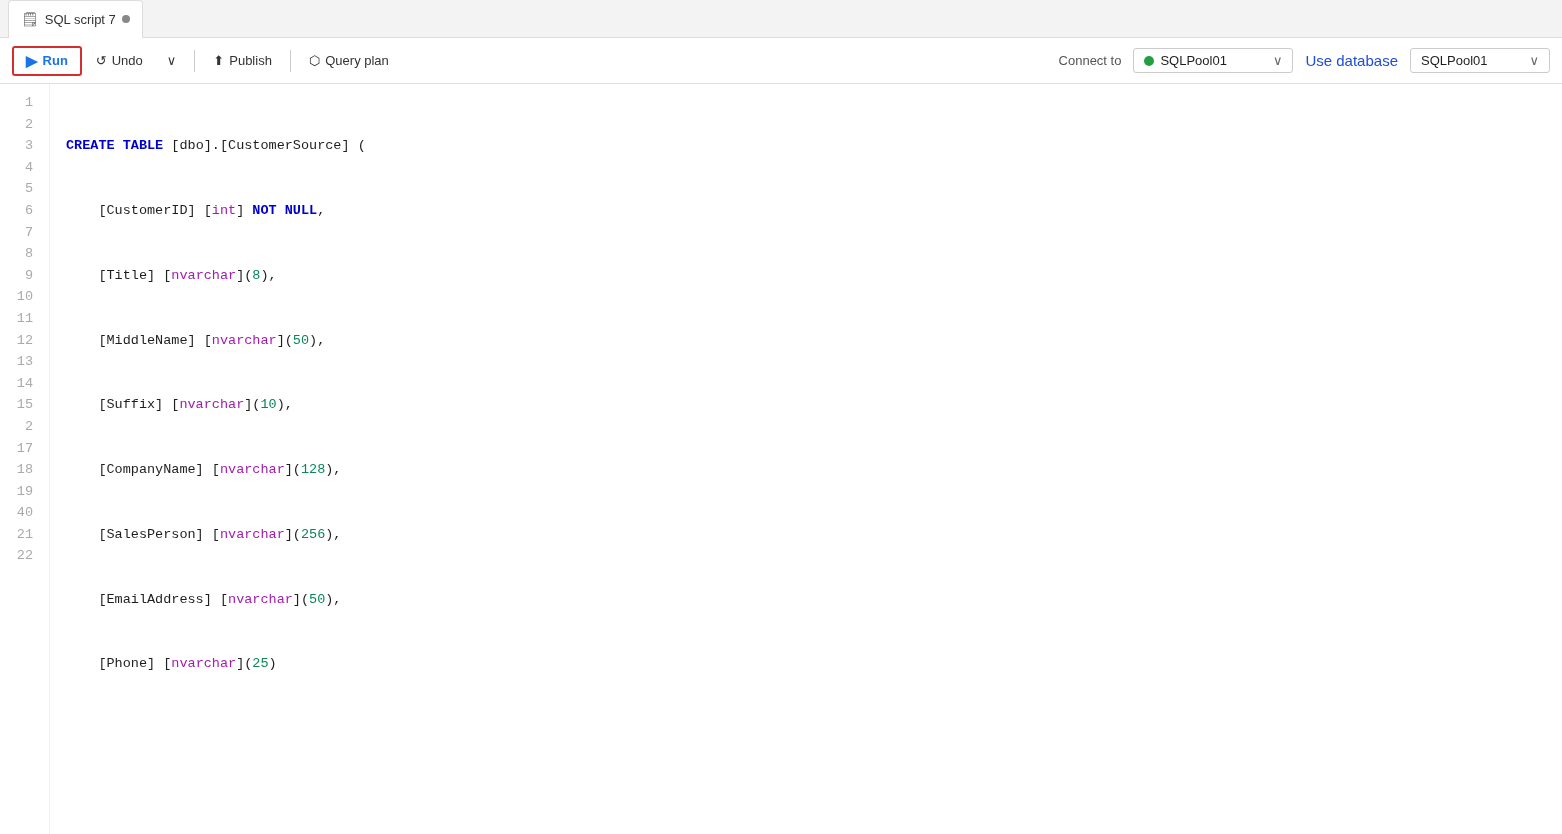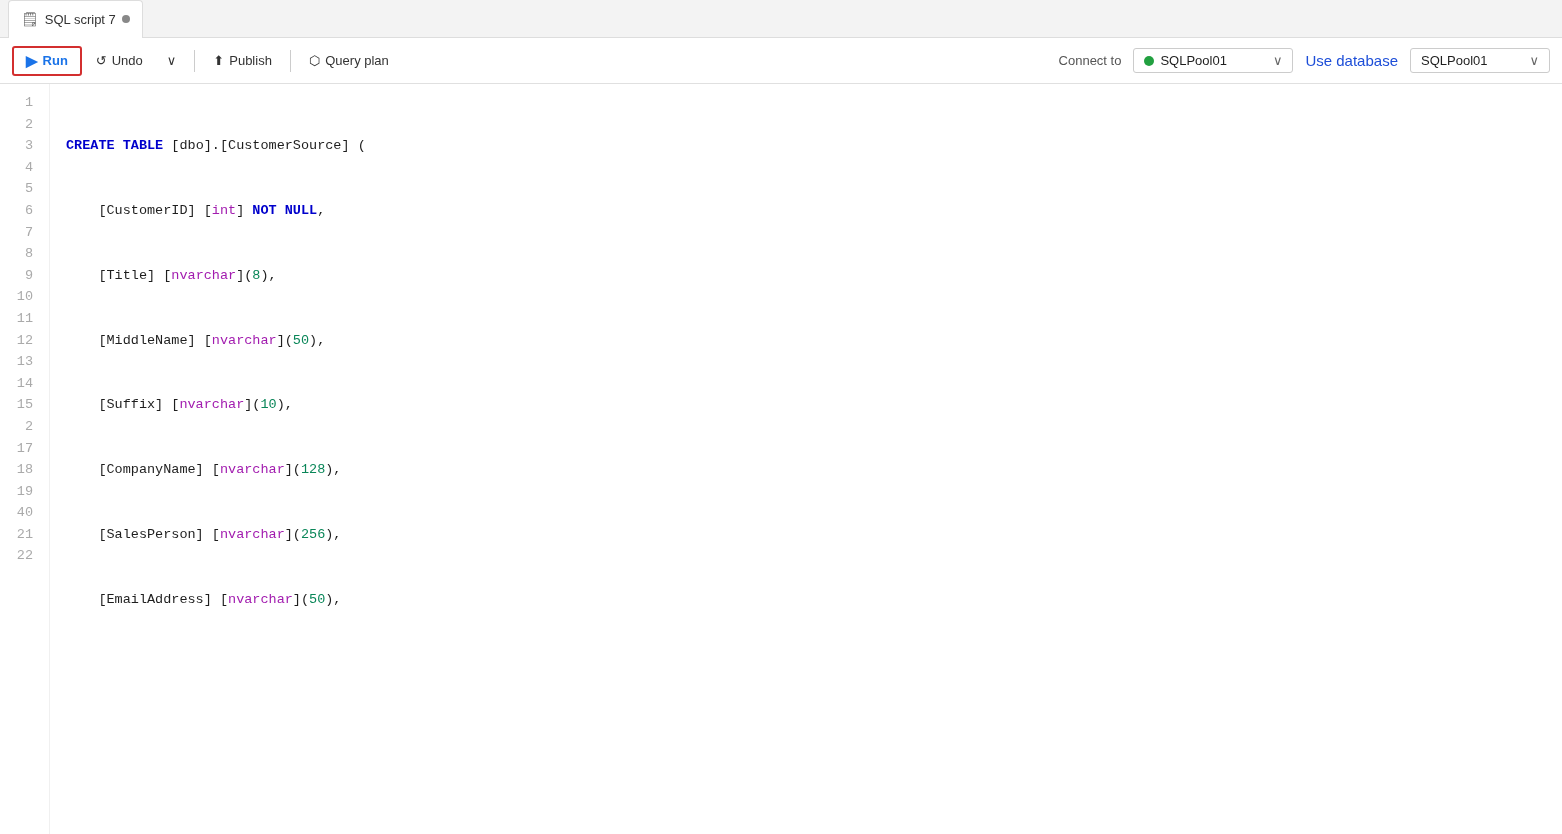--- a/index.html
+++ b/index.html
@@ -262,20 +262,21 @@
 
   <div class="code-content">
     <span class="code-line"><span class="kw">CREATE</span> <span class="kw">TABLE</span> [dbo].[CustomerSource] (</span>
     <span class="code-line">    [CustomerID] [<span class="type">int</span>] <span class="kw">NOT</span> <span class="kw">NULL</span>,</span>
     <span class="code-line">    [Title] [<span class="type">nvarchar</span>](<span class="num">8</span>),</span>
     <span class="code-line">    [MiddleName] [<span class="type">nvarchar</span>](<span class="num">50</span>),</span>
     <span class="code-line">    [Suffix] [<span class="type">nvarchar</span>](<span class="num">10</span>),</span>
     <span class="code-line">    [CompanyName] [<span class="type">nvarchar</span>](<span class="num">128</span>),</span>
     <span class="code-line">    [SalesPerson] [<span class="type">nvarchar</span>](<span class="num">256</span>),</span>
     <span class="code-line">    [EmailAddress] [<span class="type">nvarchar</span>](<span class="num">50</span>),</span>
+    <span class="code-line">    [Phone] [<span class="type">nvarchar</span>](<span class="num">25</span>)</span>
     
     <span class="code-line"></span>
     
     
     
     
     
     
     
     

